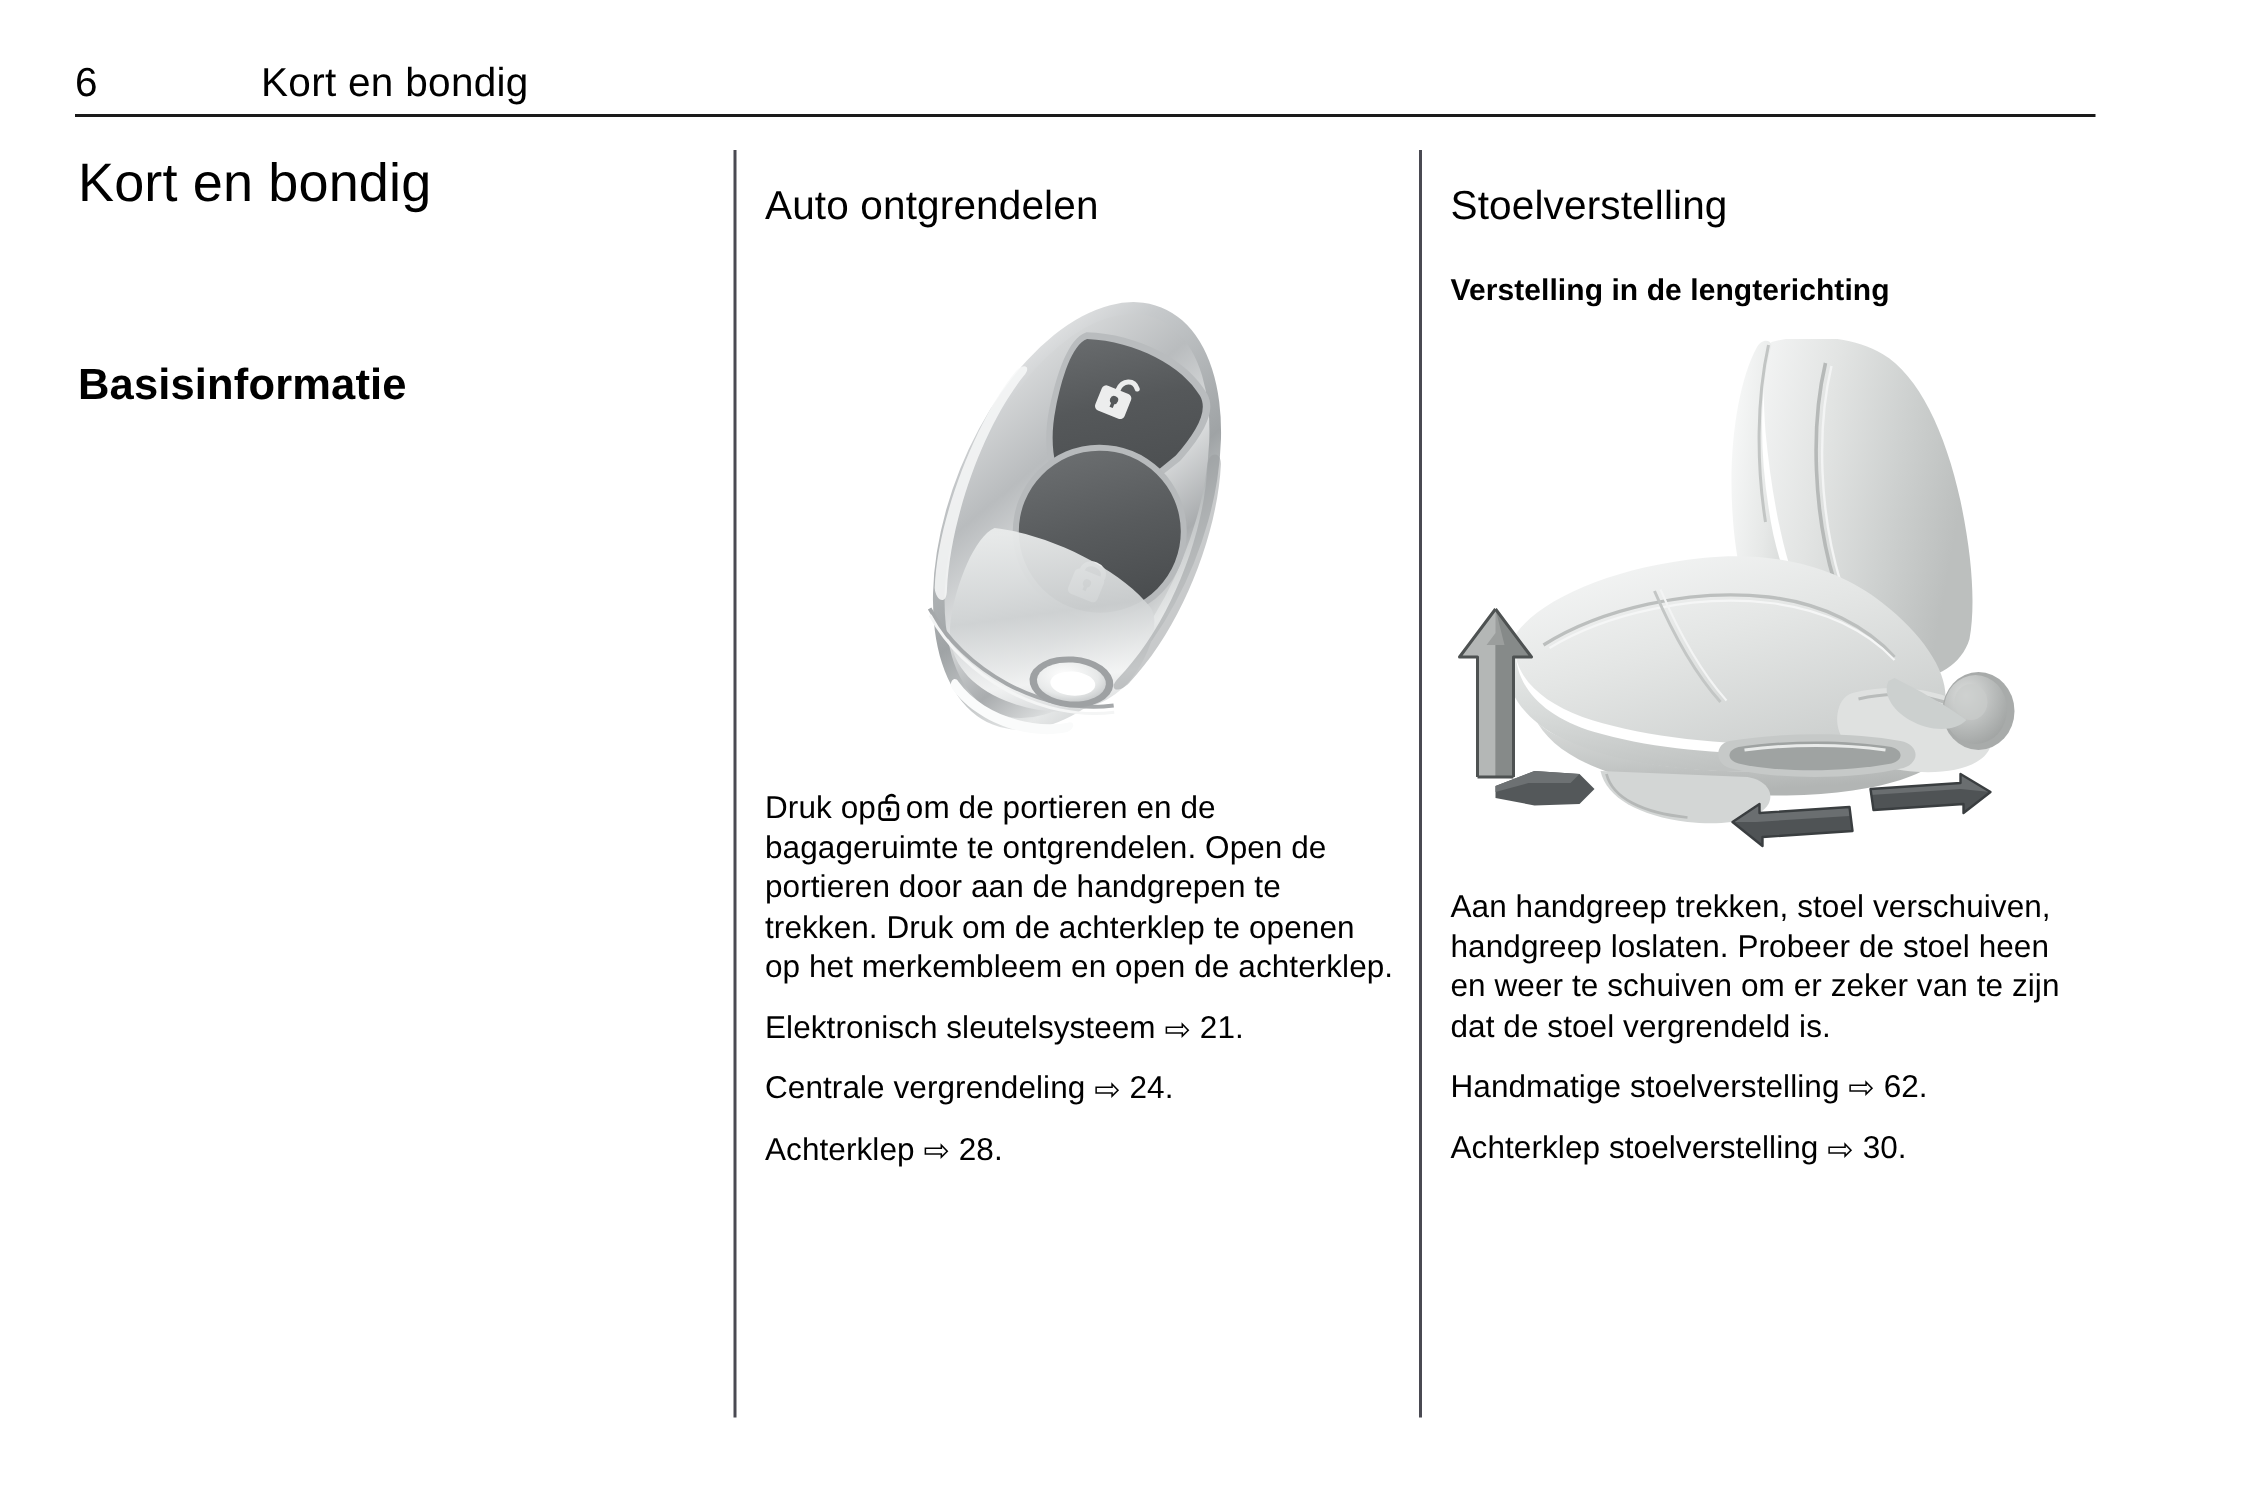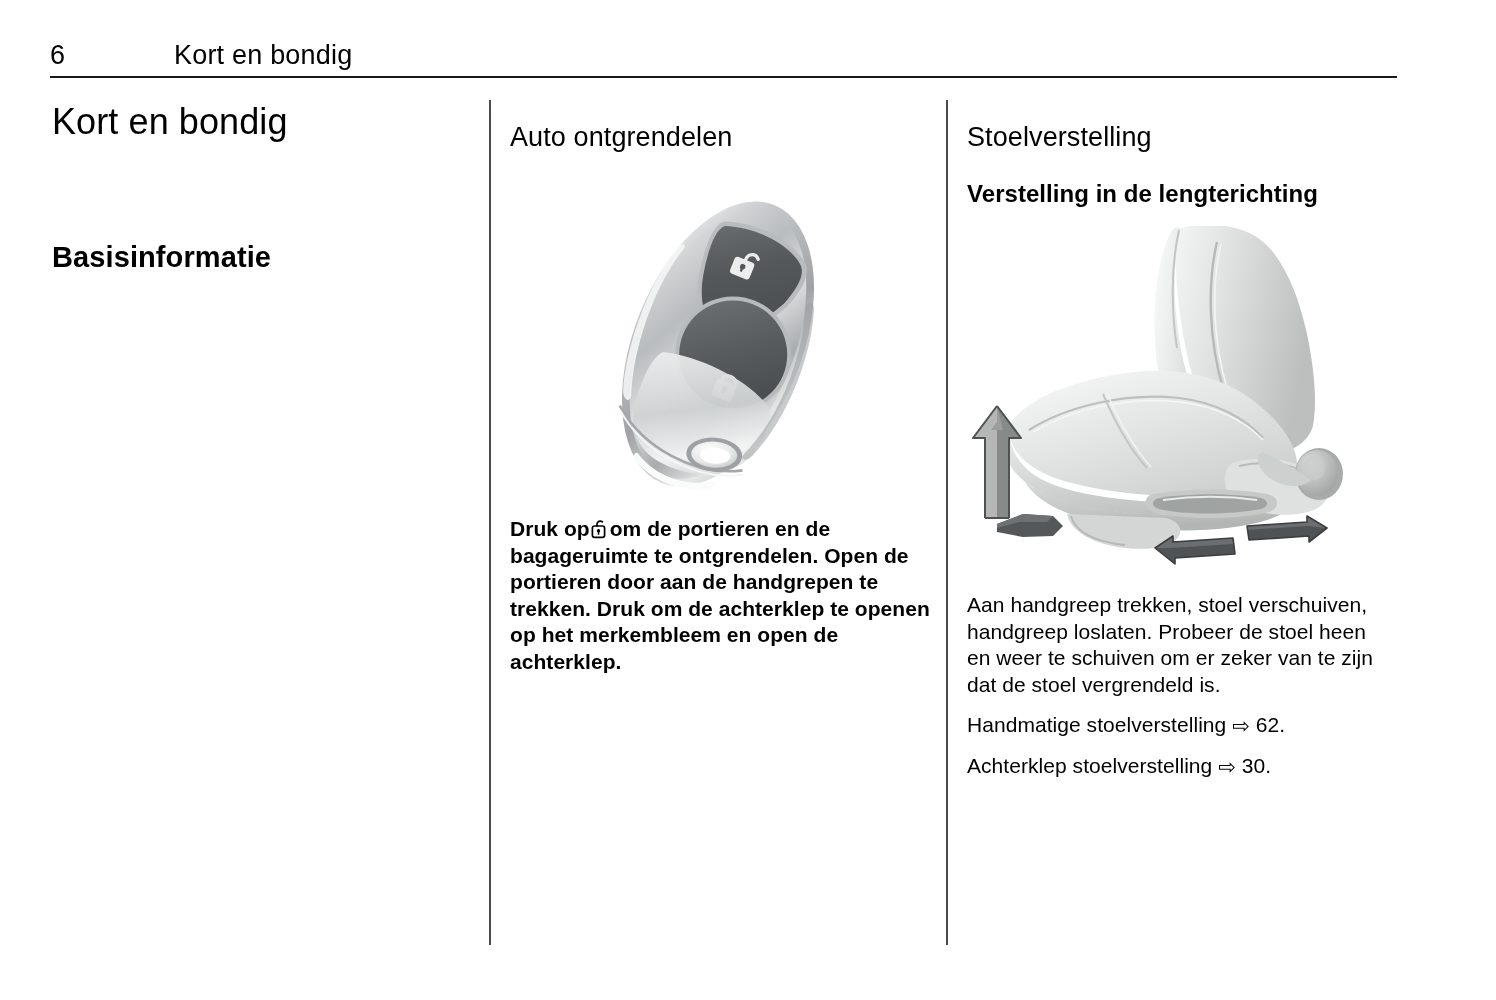--- a/index.html
+++ b/index.html
@@ -90,21 +90,21 @@
     letter-spacing: 0.1px;
   }
   .col-heading {
     font-size: 27px;
     line-height: 34px;
     font-weight: 400;
     margin: 20px 0 0 0;
     letter-spacing: 0.1px;
   }
   .sub-heading {
-    font-size: 24px;
+    font-size: 20px;
     line-height: 28px;
     font-weight: 700;
     margin: 26px 0 0 0;
     letter-spacing: 0.05px;
   }
 
   .body-text {
     font-size: 21px;
     line-height: 26.5px;
     margin: 0;
@@ -142,21 +142,21 @@
     width: 420px;
     height: 340px;
   }
   .fig-seat {
     margin-top: 18px;
     width: 420px;
     height: 350px;
   }
 
   .text-block-key {
-    font-weight: bold;
+    margin-top: 10px;
   }
   .text-block-seat {
     margin-top: 16px;
   }
 </style>
 </head>
 <body>
 
 <div class="page">
 
@@ -266,20 +266,25 @@
 
     <div class="text-block-key">
       <p class="body-text"><span>Druk op</span><span class="inline-unlock"><svg viewBox="0 0 16 21" width="16" height="21" xmlns="http://www.w3.org/2000/svg">
               <path d="M6 7 V5.2 C6 2.4 9.2 1.3 11.4 2.8" fill="none" stroke="#000" stroke-width="1.7" stroke-linecap="round"></path>
               <rect x="1.4" y="7" width="12.2" height="11.4" rx="2.2" fill="none" stroke="#000" stroke-width="1.7"></rect>
               <circle cx="7.5" cy="11.7" r="1.7" fill="#000"></circle>
               <rect x="6.8" y="11.7" width="1.5" height="4" fill="#000"></rect>
             </svg></span><span>om de portieren en de bagageruimte te ontgrendelen. Open de portieren door aan de handgrepen te trekken. Druk om de achterklep te openen op het merkembleem en open de achterklep.</span></p>
     </div>
 
+    <div>
+      <p class="ref-line"><span>Elektronisch sleutelsysteem</span> <span class="ref-arrow">⇨</span> <span>21.</span></p>
+      <p class="ref-line"><span>Centrale vergrendeling</span> <span class="ref-arrow">⇨</span> <span>24.</span></p>
+      <p class="ref-line"><span>Achterklep</span> <span class="ref-arrow">⇨</span> <span>28.</span></p>
+    </div>
   </div>
 
   <div class="column col3">
     <h2 class="col-heading">Stoelverstelling</h2>
     <h3 class="sub-heading">Verstelling in de lengterichting</h3>
 
     <div class="figure fig-seat">
       <svg viewBox="0 0 420 350" width="420" height="350" xmlns="http://www.w3.org/2000/svg">
         <defs>
           <linearGradient id="backRest" x1="0" y1="0" x2="1" y2="0.3">

